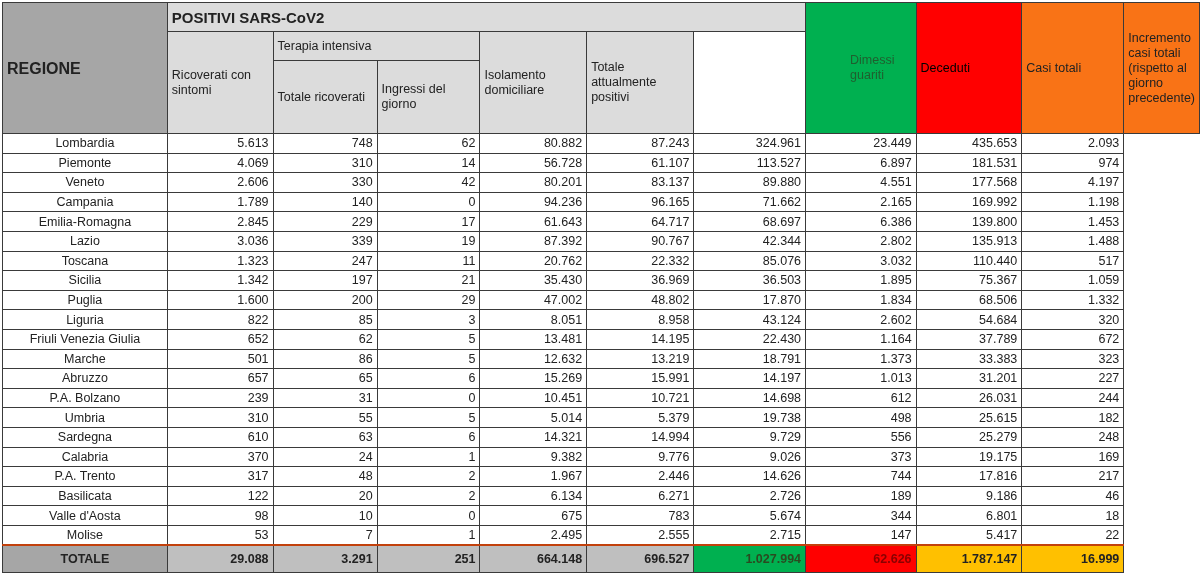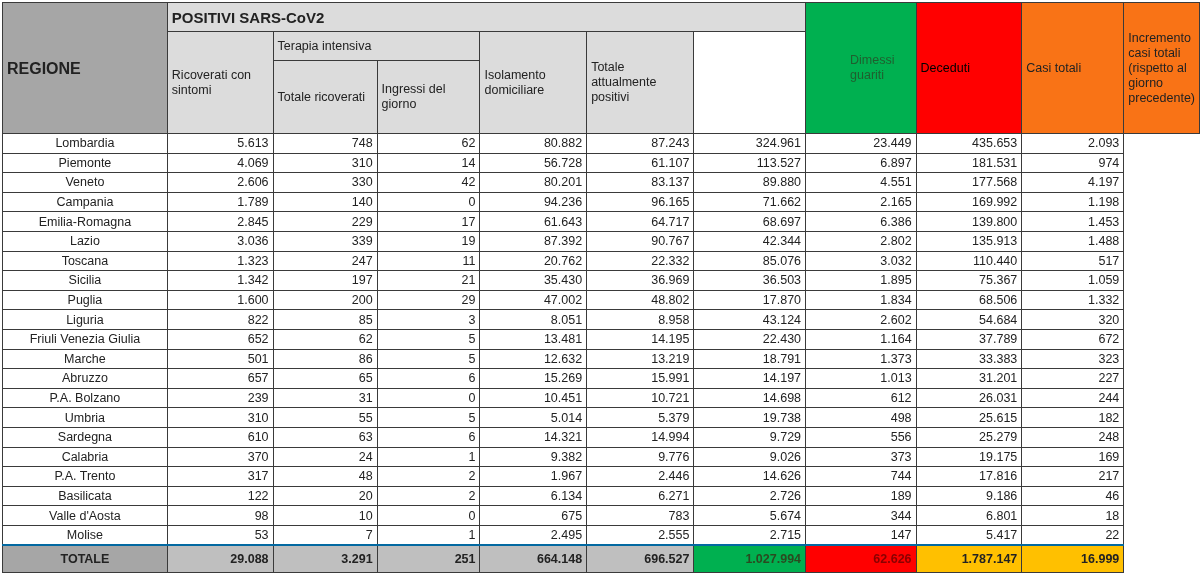--- a/index.html
+++ b/index.html
@@ -10,21 +10,21 @@
   .hdr-gray { background:#dcdcdc; }
   .hdr-dark { background:#a6a6a6; font-weight:bold; font-size:16px; }
   .title { font-weight:bold; font-size:15px; height:28px; }
   .green { background:#00b050;padding-left:44px; }
   .red { background:#ff0000; }
   .orange { background:#f97316; }
   .green-txt { color:#1f5f2f; }
   .red-txt { color:#000000; }
   tbody td { height:18.6px; text-align:right; }
   tbody td.name { text-align:center; }
-  tr.total td { background:#bfbfbf; font-weight:bold; height:26px; border-top:2px solid #0369a1; }
+  tr.total td { background:#bfbfbf; font-weight:bold; height:26px; border-top:2px solid #c2410c; }
   tr.total td.name { background:#a6a6a6; text-align:center; }
   tr.total td.green { background:#00b050; color:#2a4a20; }
   tr.total td.red { background:#ff0000; color:#8a0000; }
   tr.total td.orange { background:#ffc000; }
 </style>
 </head>
 <body>
 
 <table>
   <colgroup>

